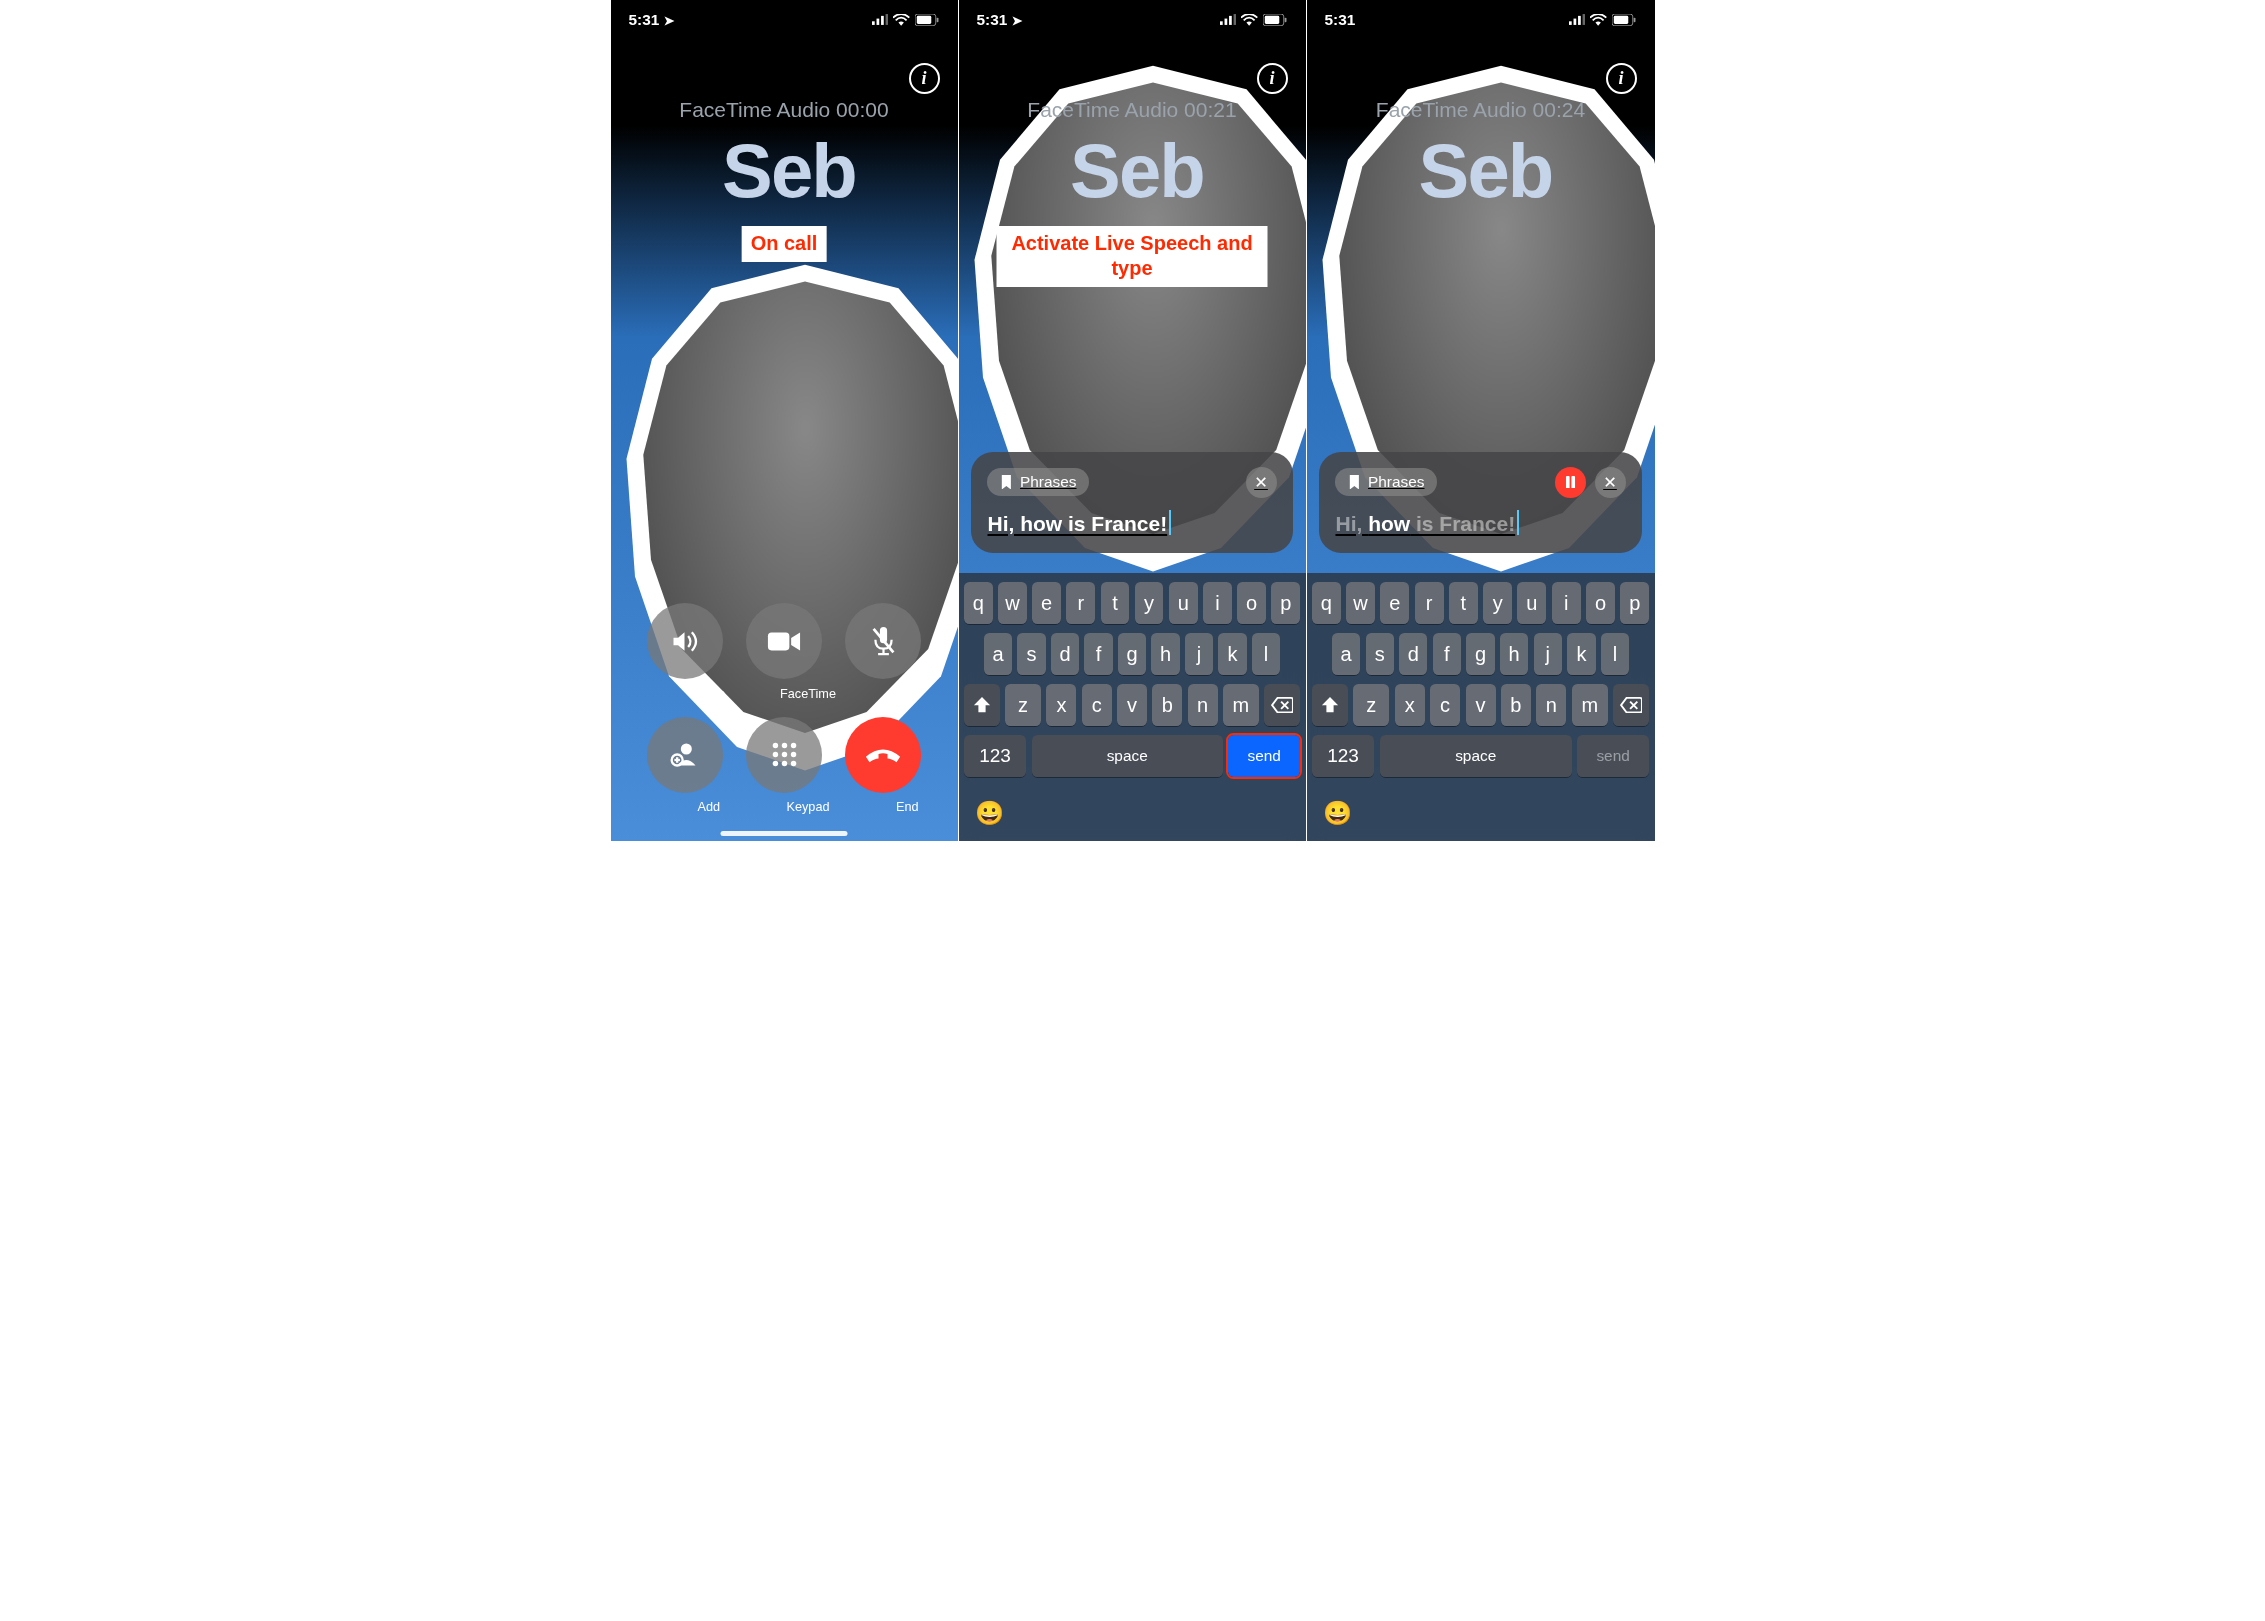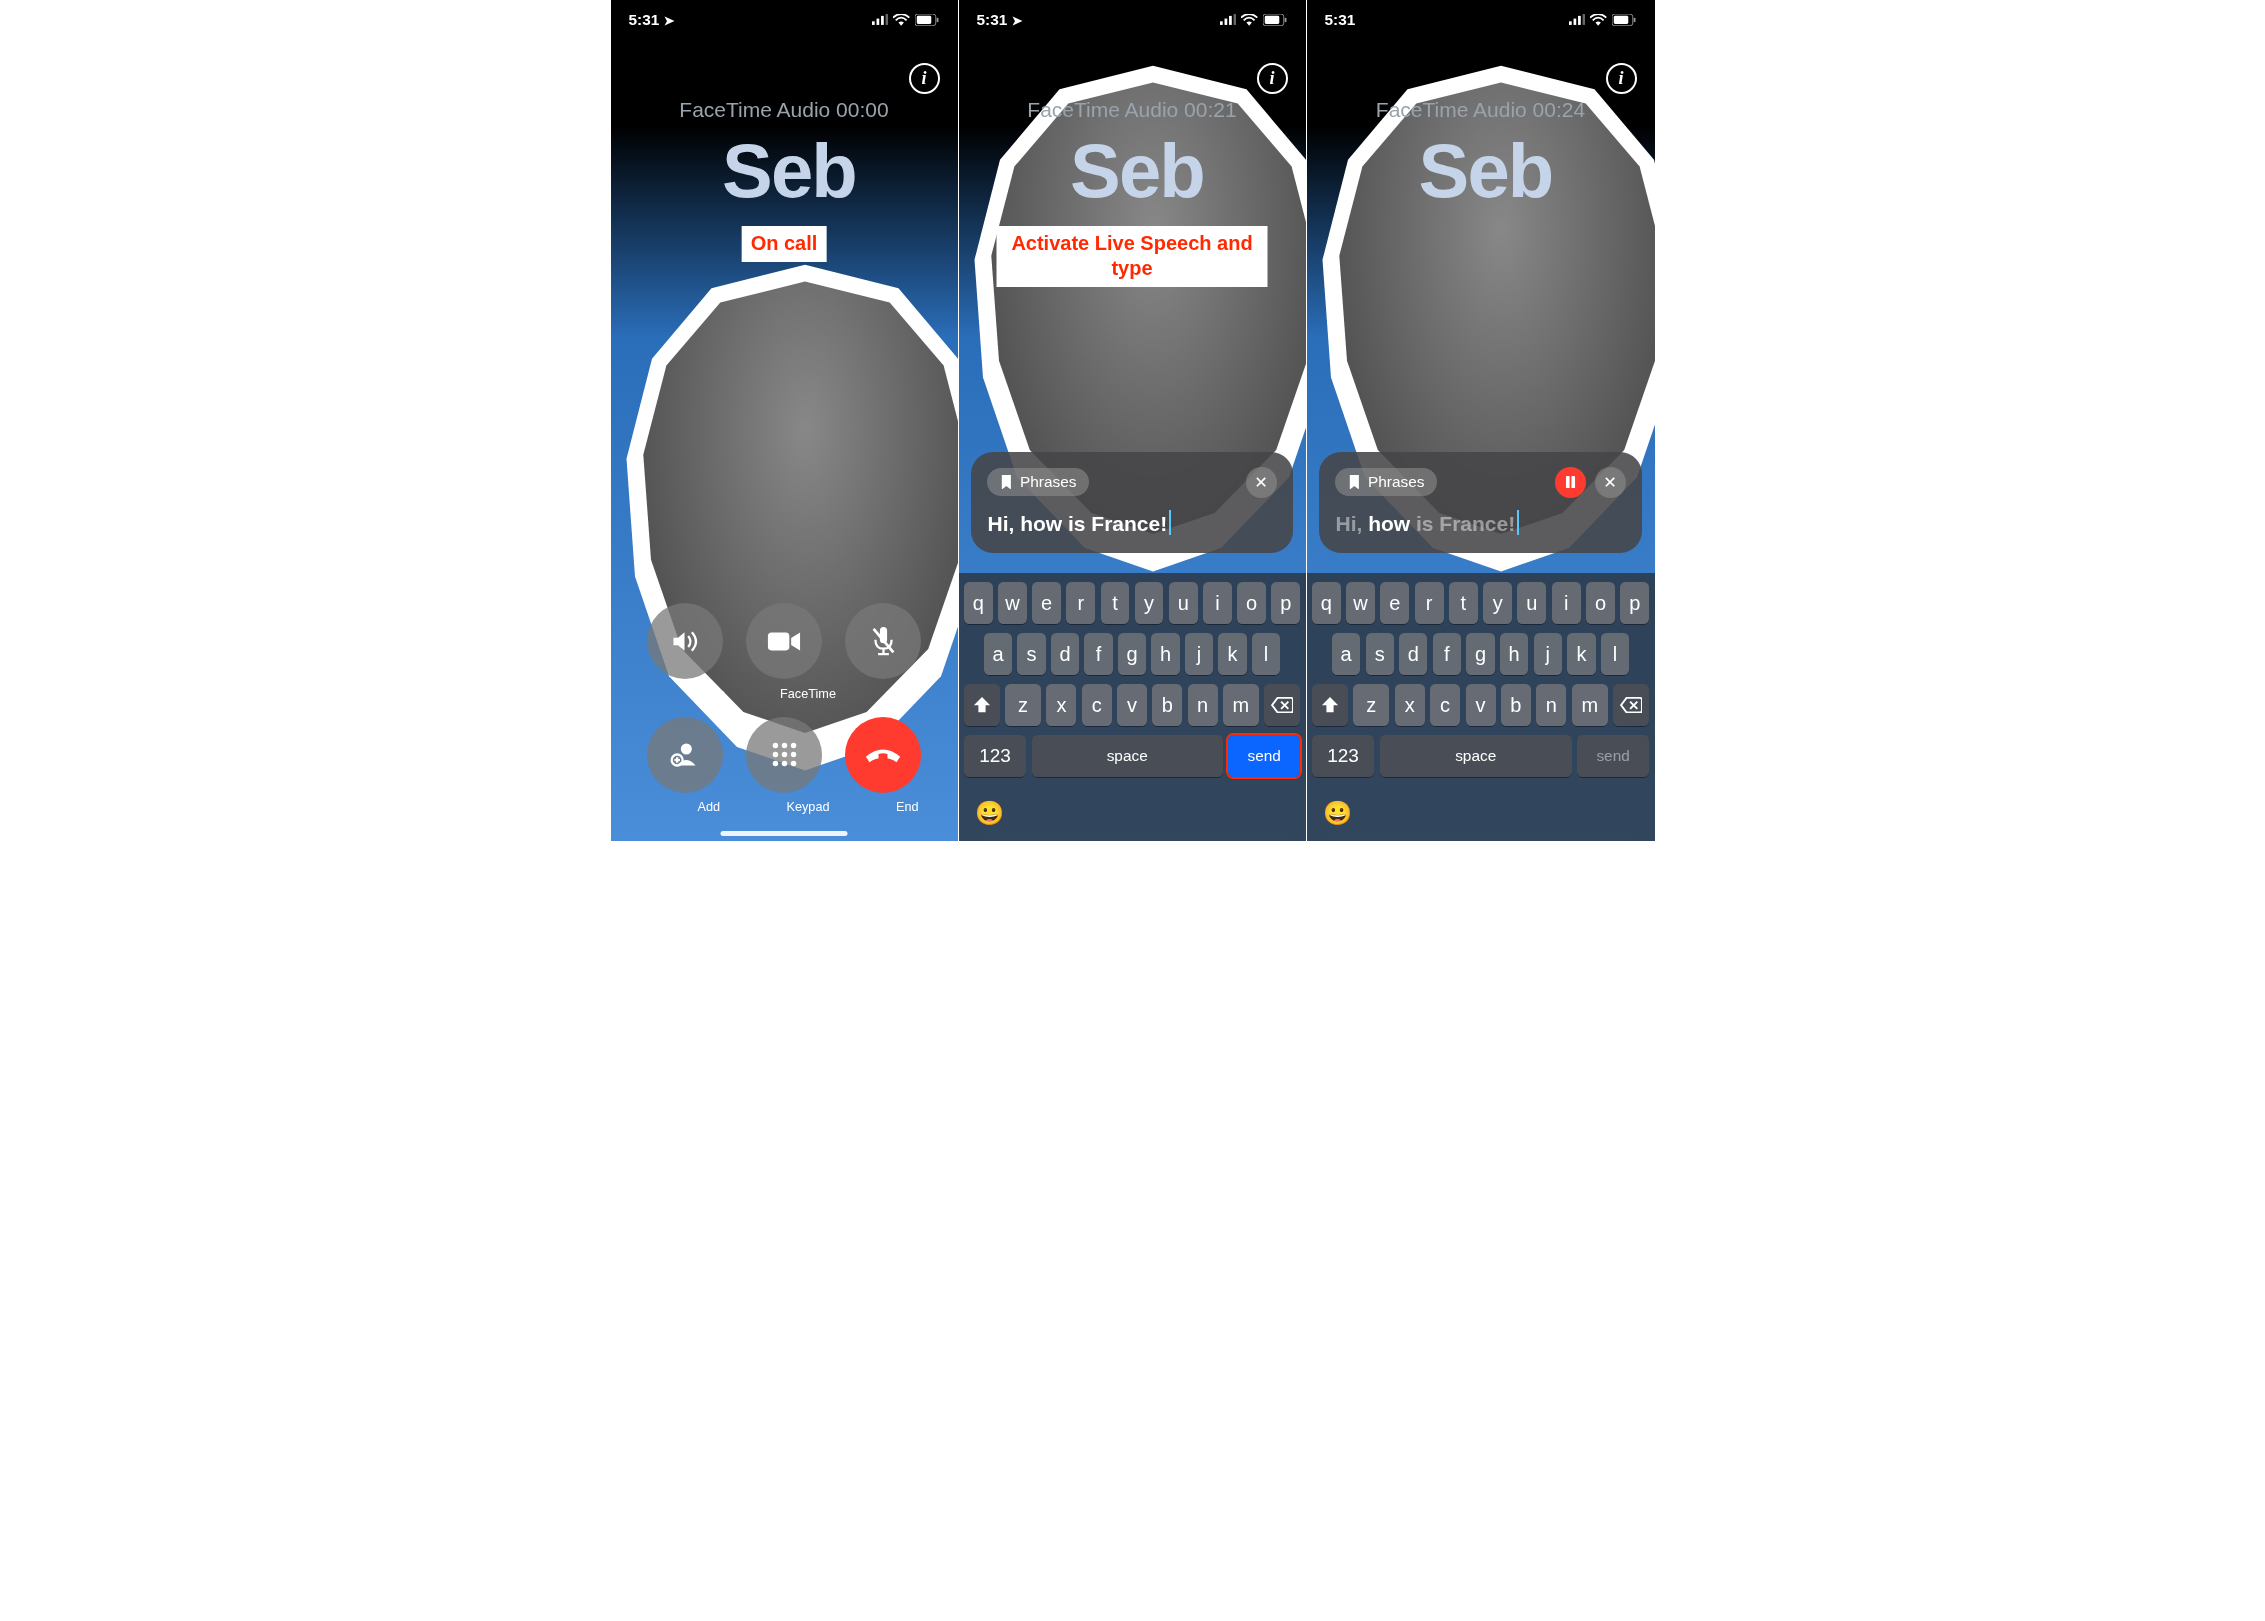--- a/index.html
+++ b/index.html
@@ -156,20 +156,21 @@
 
   
   .ls-panel {
     position: absolute;
     left: 12.7px; right: 12.7px;
     top: 452px;
     background: rgba(70,70,72,0.88);
     border-radius: 22px;
     padding: 14.5px 16.3px 16.3px;
     z-index: 25;
+    text-decoration: underline;
   }
   .ls-top {
     display: flex;
     align-items: center;
     gap: 9px;
     margin-bottom: 12.7px;
   }
   .phrases-chip {
     background: rgba(140,140,140,0.6);
     border-radius: 16.3px;

